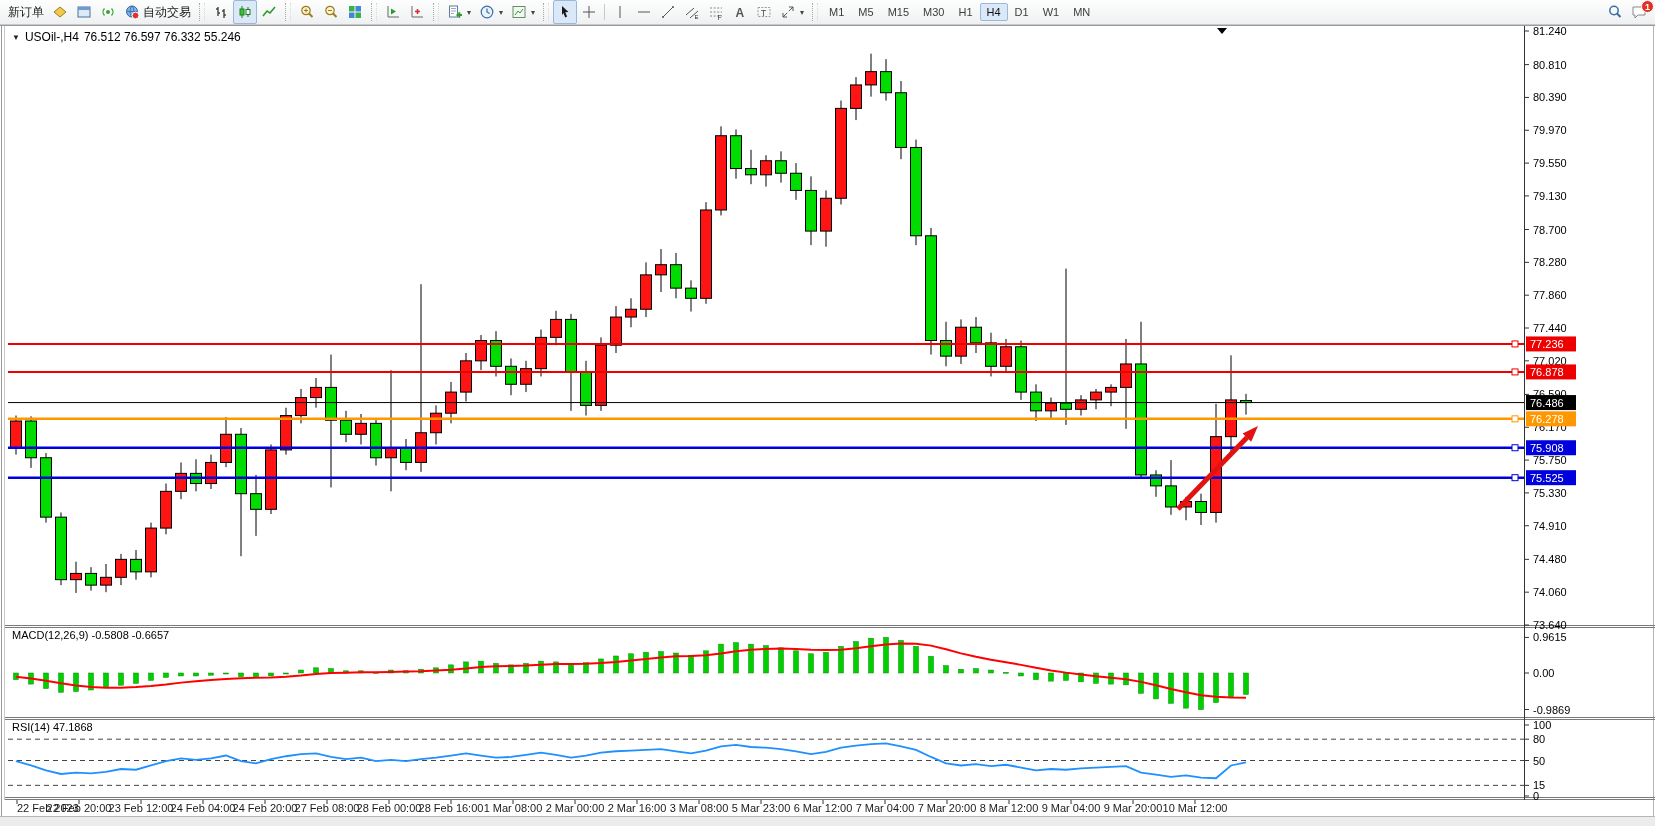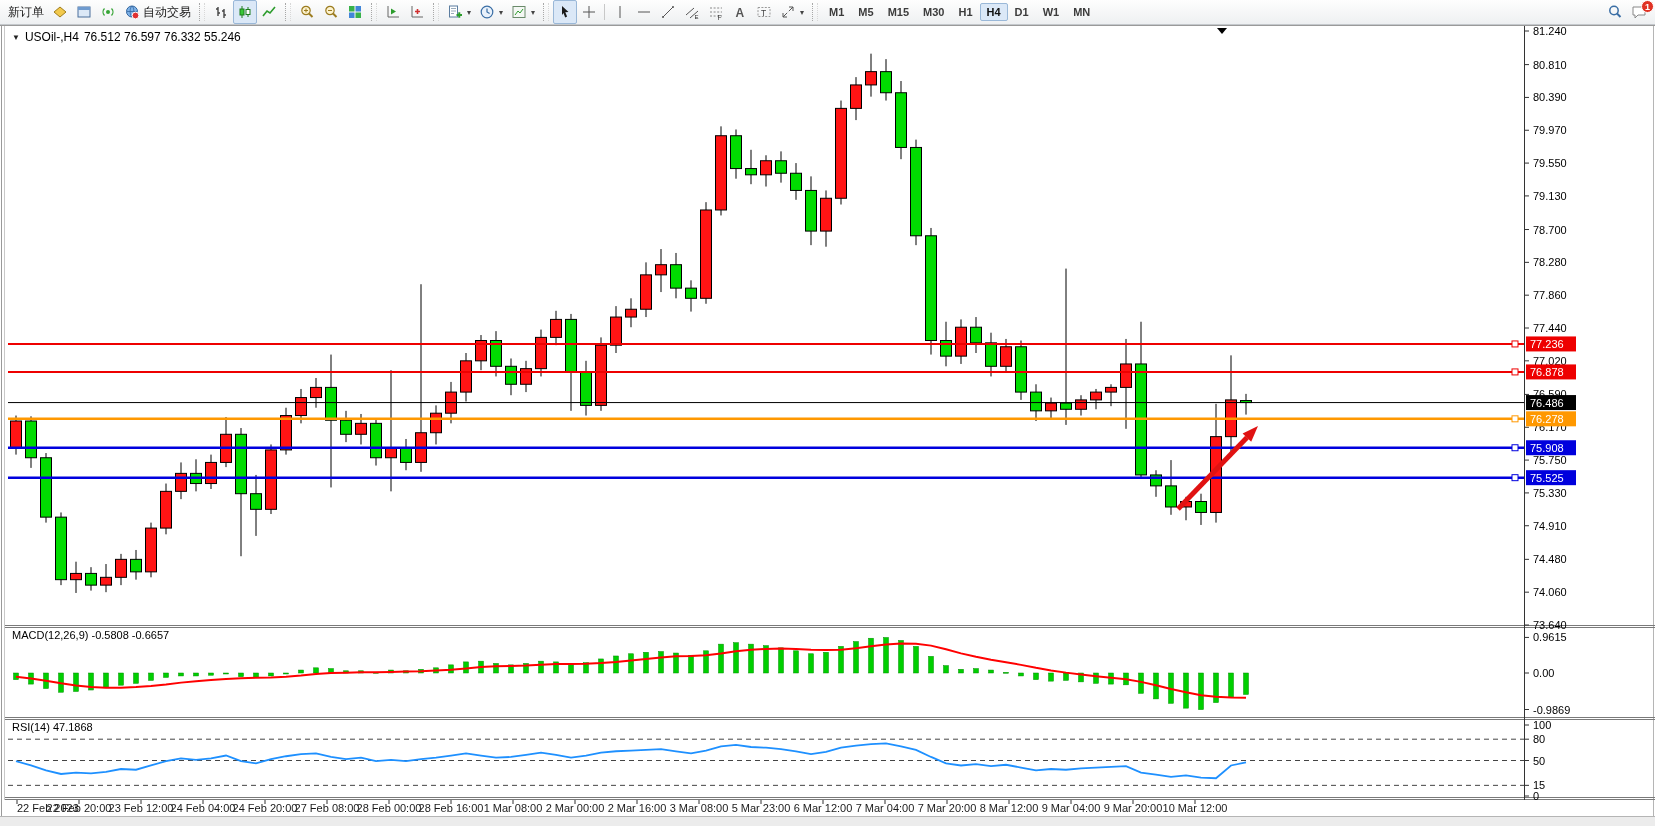--- a/index.html
+++ b/index.html
@@ -3,21 +3,21 @@
 <meta charset="utf-8">
 <style>
   html,body{margin:0;padding:0;}
   body{width:1655px;height:826px;background:#ececec;font-family:"Liberation Sans",sans-serif;overflow:hidden;}
   .stage{position:relative;width:1655px;height:826px;}
   
   .toolbar{position:absolute;top:0;left:0;width:1655px;height:25px;background:linear-gradient(#fefefe,#eef0f2);border-bottom:1px solid #c4c8cc;display:flex;align-items:center;padding:8px 4px;box-sizing:border-box;z-index:5;}
   .tbtn{display:flex;align-items:center;gap:3px;height:20px;padding:1px 3px;border:1px solid transparent;border-radius:2px;cursor:default;}
   .tbtn.active{background:#dbe8f7;border-color:#9ab8d8;}
   .tlabel{font-size:12px;color:#1a1a1a;white-space:nowrap;}
-  .tf{font-size:11px;font-weight:bold;color:#3c3c3c;padding:2px 6px;border:1px solid transparent;border-radius:2px;}
+  .tf{font-size:11px;font-weight:normal;color:#3c3c3c;padding:2px 6px;border:1px solid transparent;border-radius:2px;}
   .tf.active{background:#dbe8f7;border-color:#9ab8d8;color:#111;}
   .grip{width:4px;height:18px;margin:0 4px;border-left:1px dotted #a8a8a8;border-right:1px dotted #d8d8d8;}
   .vsep{width:1px;height:16px;margin:0 3px;background:#c8c8c8;}
   .spacer{flex:1;}
   .caret{font-size:8px;color:#444;margin-left:1px;}
   .iconwrap{position:relative;display:inline-flex;}
   .badge{position:absolute;top:-4px;right:-7px;min-width:13px;height:13px;background:#e03224;color:#fff;font-size:9px;font-weight:bold;border-radius:7px;display:flex;align-items:center;justify-content:center;border:1px solid #fff;box-sizing:border-box;padding:0 2px;}
   
   .chart-title{position:absolute;left:12px;top:30px;font-size:12px;color:#000;z-index:3;display:flex;align-items:center;gap:5px;}
   .chart-title .tri{font-size:8px;color:#222;}

